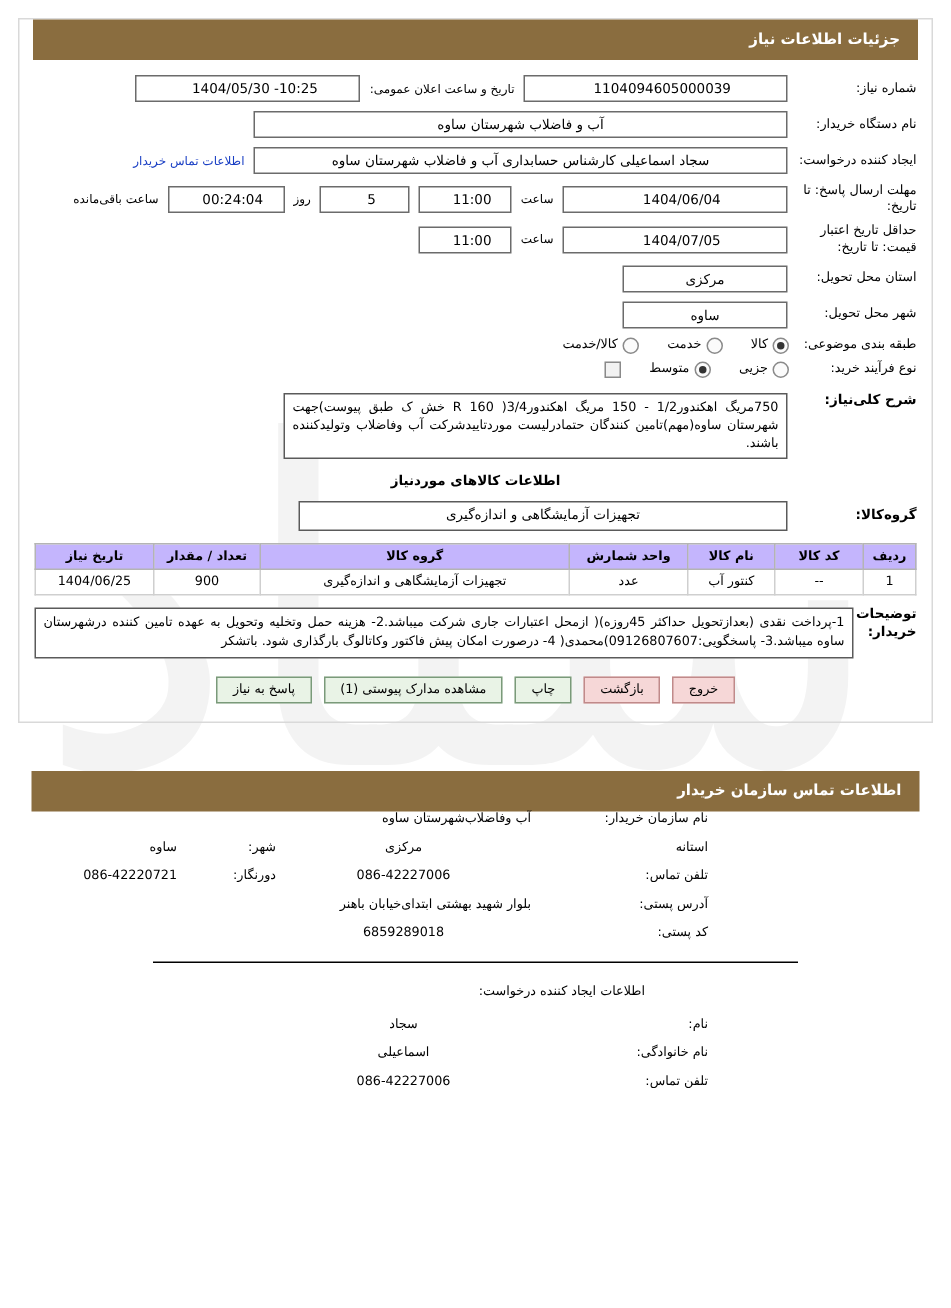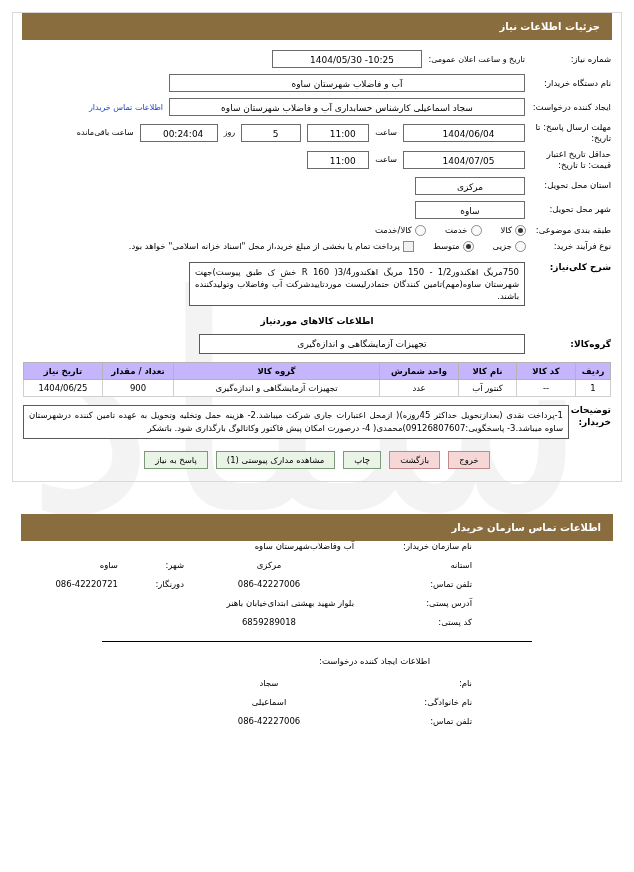--- a/index.html
+++ b/index.html
@@ -60,21 +60,21 @@
     font-size:9px;
     text-align:center;
     box-sizing:border-box;
     white-space:nowrap;
     overflow:hidden;
   }
   .fld.num{direction:ltr; text-align:center;padding-left:14px;}
   .w-need{width:176px;}
   .w-wide{width:356px;}
   .w-med{width:150px;}
-  .w-date{width:122px;}
+  .w-date{width:150px;}
   .w-time{width:62px;}
   .w-days{width:60px;}
   .w-clock{width:78px;}
   .w-prov{width:110px;}
   .mini{font-size:8px; white-space:nowrap;}
   .link{color:#1a3fc4; font-size:8px; white-space:nowrap;}
 
   
   .radiorow{display:flex; align-items:center; gap:5px; margin-bottom:5px;}
   .opt{display:flex; align-items:center; gap:3px; font-size:8.5px; white-space:nowrap; margin-left:14px;}
@@ -168,20 +168,21 @@
   <div class="card">
 
     <div class="bar">
       <span>جزئیات اطلاعات نیاز</span>
     </div>
 
     <div class="card-body">
 
       <div class="row">
         <div class="lbl">شماره نیاز:</div>
+        <div class="fld num w-need">1104094605000039</div>
         <div class="mini">تاریخ و ساعت اعلان عمومی:</div>
         <div class="fld num w-med">1404/05/30 -10:25</div>
       </div>
 
       <div class="row">
         <div class="lbl">نام دستگاه خریدار:</div>
         <div class="fld w-wide">آب و فاضلاب شهرستان ساوه</div>
       </div>
 
       <div class="row">
@@ -239,21 +240,20 @@
         <div class="opt">
           <span class="radio"></span>
           <span>جزیی</span>
         </div>
         <div class="opt">
           <span class="radio on"></span>
           <span>متوسط</span>
         </div>
         <div class="opt">
           <span class="chk"></span>
-          <span>پرداخت تمام یا بخشی از مبلغ خرید،از محل "اسناد خزانه اسلامی" خواهد بود.</span>
         </div>
       </div>
 
       <div class="descrow">
         <div class="lbl b">شرح کلی‌نیاز:</div>
         <div class="descbox">750مریگ ا‌هکندور1/2 - 150 مریگ ا‌هکندور3/4( R 160 خش ک طبق پیوست)جهت شهرستان ساوه(مهم)تامین کنندگان حتمادرلیست موردتاییدشرکت آب وفاضلاب وتولیدکننده باشند.</div>
       </div>
 
       <div class="section-title">اطلاعات کالاهای موردنیاز</div>
 

